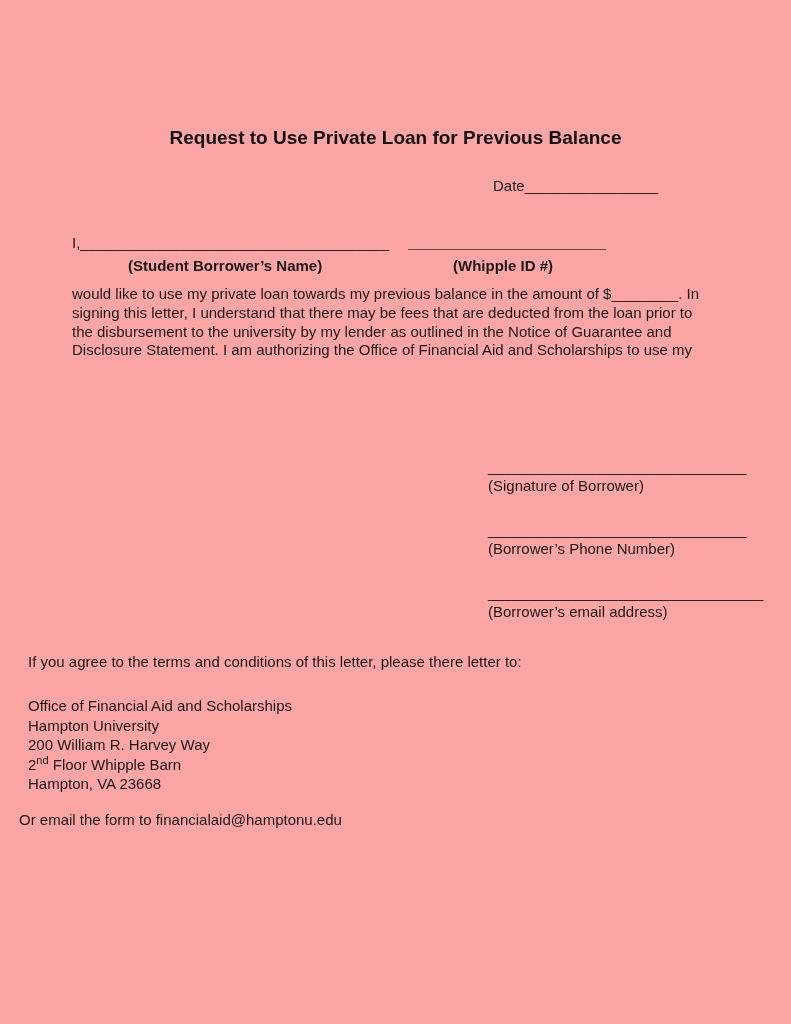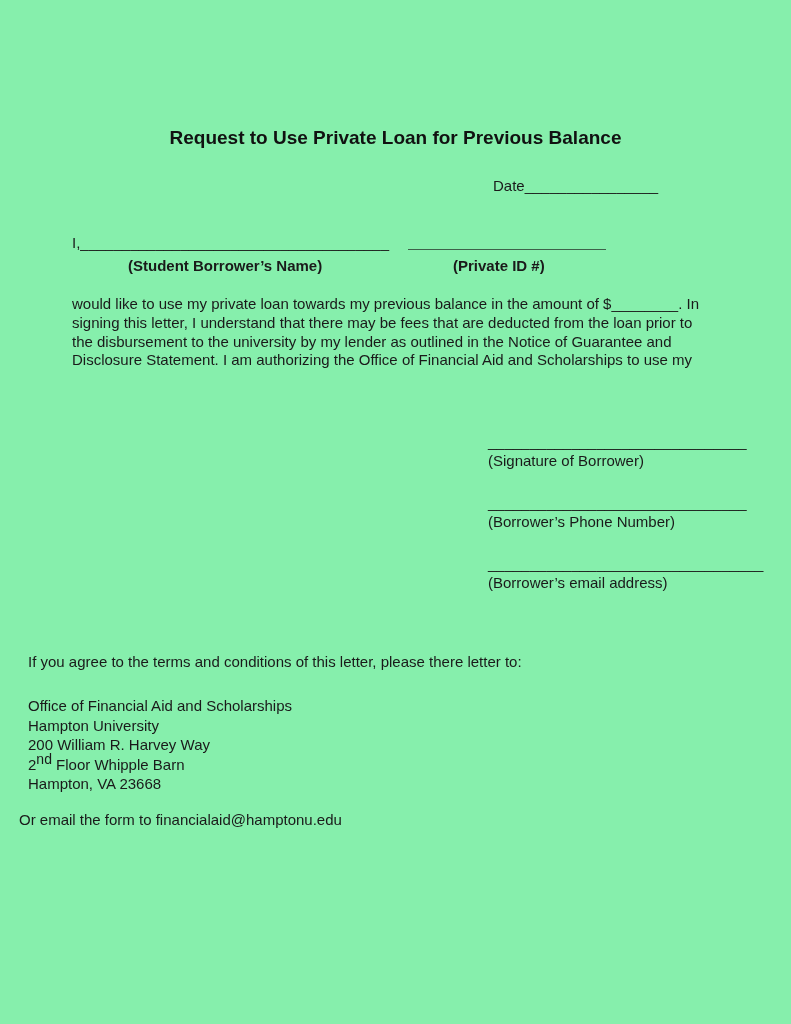--- a/index.html
+++ b/index.html
@@ -4,21 +4,21 @@
 <style>
   html, body {
     margin: 0;
     padding: 0;
     background: #ffffff;
   }
   .page {
     position: relative;
     width: 791px;
     height: 1024px;
-    background: #86efac;
+    background: #fca5a5;
     font-family: "Liberation Sans", sans-serif;
     color: #1a1a1a;
     overflow: hidden;
   }
   .abs { position: absolute; }
   .doc-title {
     top: 126px;
     left: 0;
     width: 791px;
     margin: 0;
@@ -50,51 +50,51 @@
     left: 8px;
     width: 791px;
     height: 18px;
     font-size: 15px;
     line-height: 18px;
     font-weight: bold;
   }
   .name-label { position: absolute; left: 120px; white-space: pre; }
   .id-label   { position: absolute; left: 445px; white-space: pre; }
   .body-par {
-    top: 295px;
+    top: 285px;
     left: 72px;
     font-size: 15px;
     line-height: 18.8px;
   }
   .body-par .par-line { white-space: pre; }
   .sig-block {
     top: 432px;
     left: 488px;
     font-size: 15px;
     line-height: 19px;
   }
-  .sig-group { margin-bottom: 23px; }
+  .sig-group { margin-bottom: 23px; margin-top: 25px; }
   .sig-group .sig-blank { white-space: pre; }
   .sig-group .sig-label { white-space: pre; }
   .mail-line {
     top: 652px;
     left: 28px;
     font-size: 15px;
     line-height: 19px;
     white-space: pre;
   }
   .address {
     top: 696px;
     left: 28px;
     font-size: 15px;
     line-height: 19.5px;
   }
   .address .addr-line { white-space: pre; }
   .address sup {
-    font-size: 14px;
+    font-size: 11px;
     line-height: 0;
     vertical-align: super;
   }
   .email-line {
     top: 810px;
     left: 19px;
     font-size: 15px;
     line-height: 19px;
     white-space: pre;
     text-align: right;
@@ -107,21 +107,21 @@
 <div class="page">
 
   <h1 class="abs doc-title">Request to Use Private Loan for Previous Balance</h1>
 
   <div class="abs date-line"><span>Date</span><span class="blank">________________</span></div>
 
   <div class="abs i-line"><span>I,</span><span class="blank name-blank">_____________________________________</span><span class="blank id-blank">______________________</span></div>
 
   <div class="abs labels-row">
     <span class="name-label">(Student Borrower’s Name)</span>
-    <span class="id-label">(Private ID #)</span>
+    <span class="id-label">(Whipple ID #)</span>
   </div>
 
   <div class="abs body-par">
     <div class="par-line">would like to use my private loan towards my previous balance in the amount of $________. In</div>
     <div class="par-line">signing this letter, I understand that there may be fees that are deducted from the loan prior to</div>
     <div class="par-line">the disbursement to the university by my lender as outlined in the Notice of Guarantee and</div>
     <div class="par-line">Disclosure Statement. I am authorizing the Office of Financial Aid and Scholarships to use my</div>
   </div>
 
   <div class="abs sig-block">

